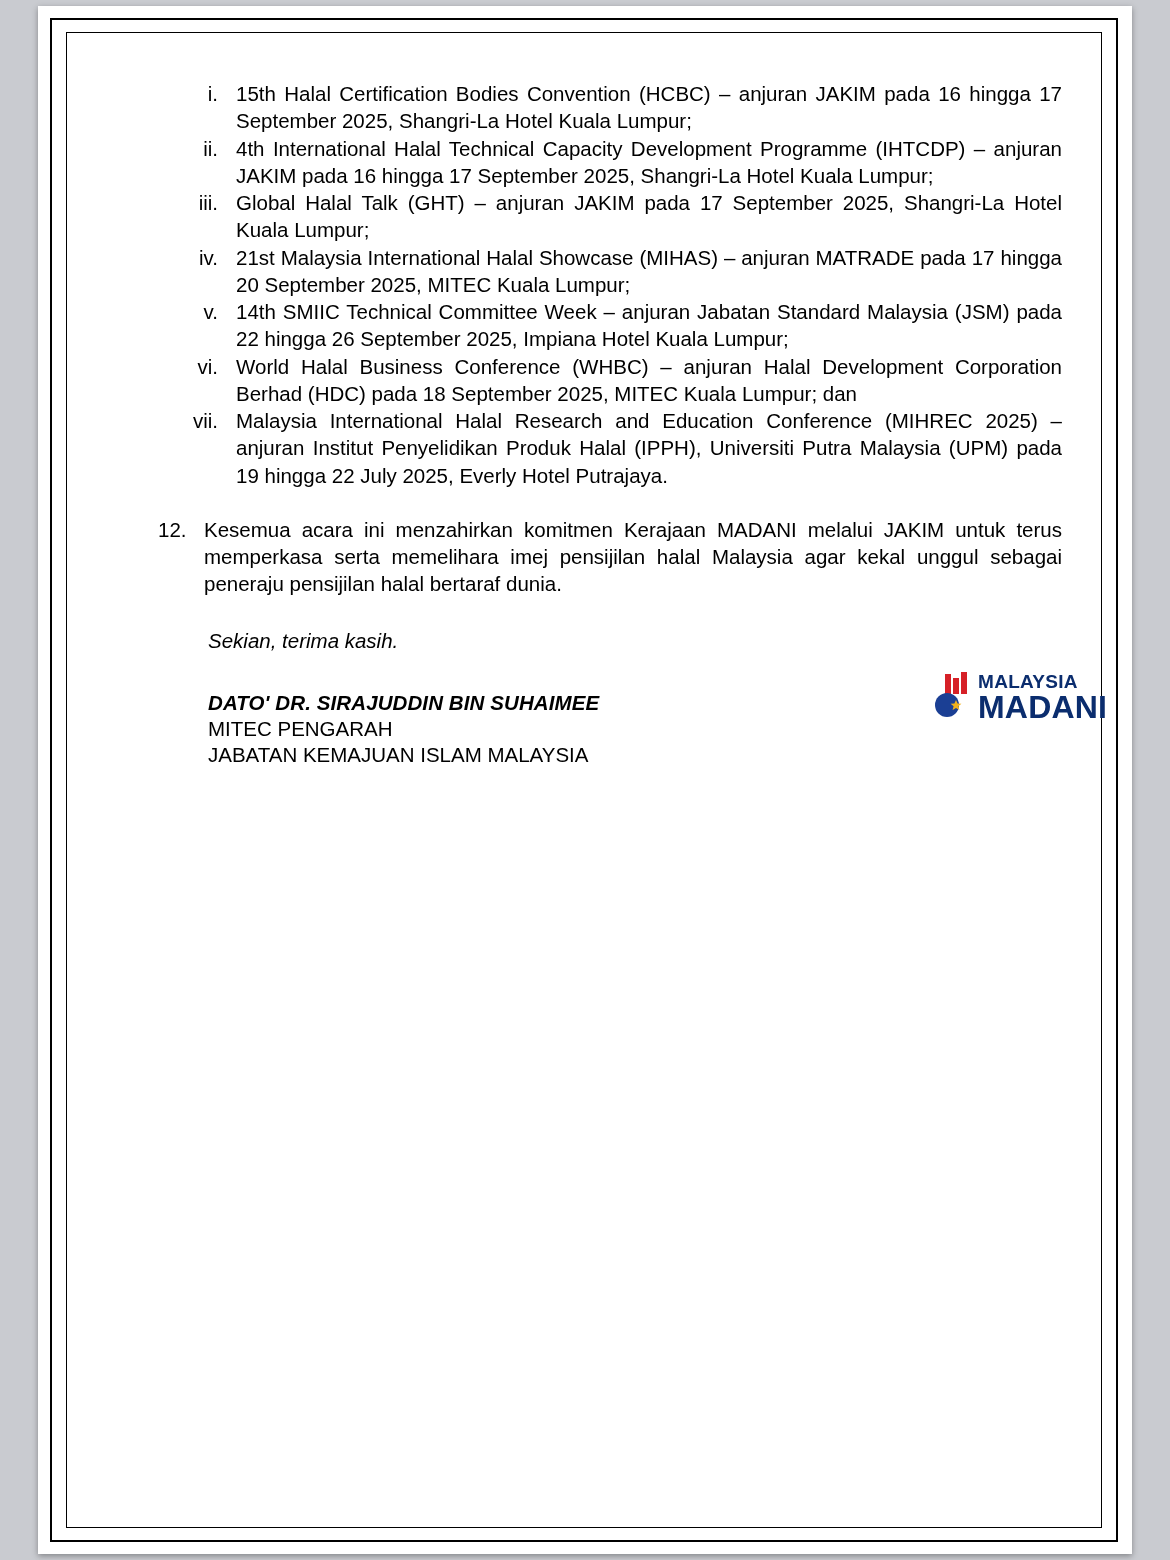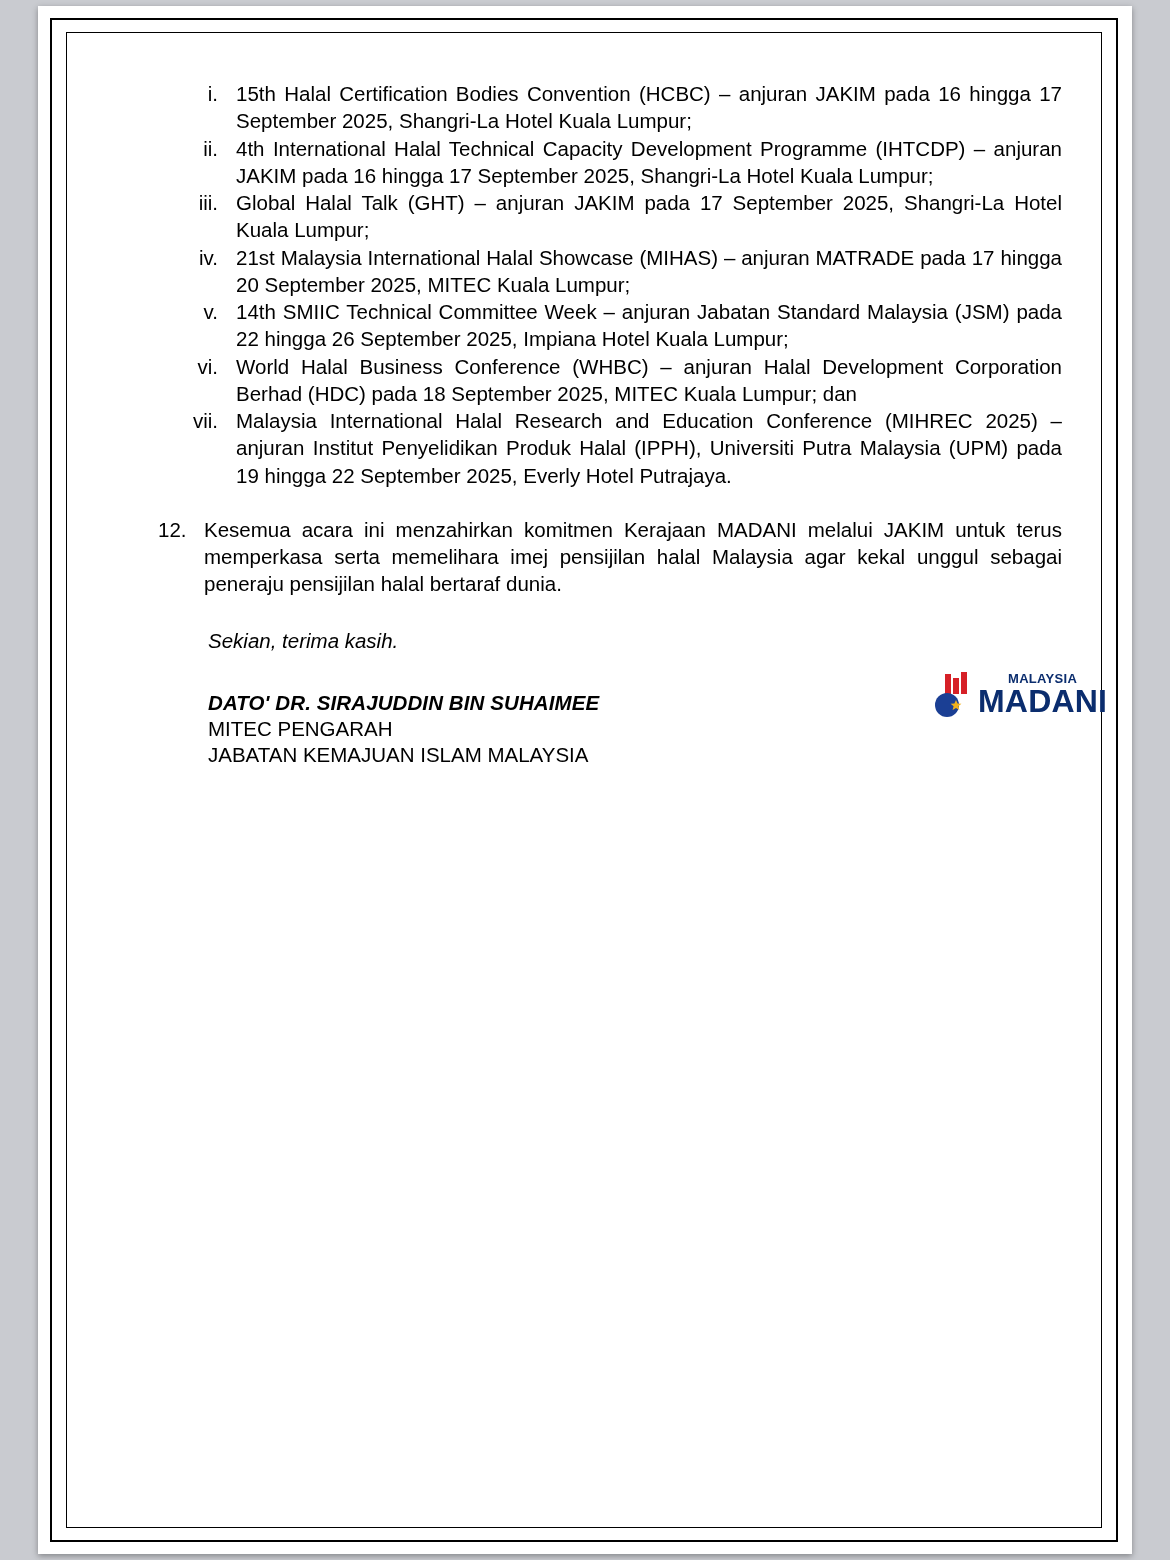--- a/index.html
+++ b/index.html
@@ -124,21 +124,21 @@
     height: 46px;
   }
   .logo .logo-text {
     position: absolute;
     left: 46px;
     top: 2px;
     font-weight: bold;
     color: #0b2d6e;
     line-height: 1.02;
   }
-  .logo .logo-text .l1 { font-size: 13px; letter-spacing: 0.3px; display:block;text-align:center; }
+  .logo .logo-text .l1 { font-size: 19px; letter-spacing: 0.3px; display:block; }
   .logo .logo-text .l2 { font-size: 32px; letter-spacing: 0.2px; display:block;text-align:center; }
 </style>
 </head>
 <body>
 
 <div class="page-shadow"></div>
 
 <div class="page-border-outer">
   <div class="page-border-inner"></div>
 
@@ -164,21 +164,21 @@
       <li>
         <span class="marker">v.</span>
         <span class="item-text">14th SMIIC Technical Committee Week – anjuran Jabatan Standard Malaysia (JSM) pada 22 hingga 26 September 2025, Impiana Hotel Kuala Lumpur;</span>
       </li>
       <li>
         <span class="marker">vi.</span>
         <span class="item-text">World Halal Business Conference (WHBC) – anjuran Halal Development Corporation Berhad (HDC) pada 18 September 2025, MITEC Kuala Lumpur; dan</span>
       </li>
       <li>
         <span class="marker">vii.</span>
-        <span class="item-text">Malaysia International Halal Research and Education Conference (MIHREC 2025) – anjuran Institut Penyelidikan Produk Halal (IPPH), Universiti Putra Malaysia (UPM) pada 19 hingga 22 September 2025, Everly Hotel Putrajaya.</span>
+        <span class="item-text">Malaysia International Halal Research and Education Conference (MIHREC 2025) – anjuran Institut Penyelidikan Produk Halal (IPPH), Universiti Putra Malaysia (UPM) pada 19 hingga 22 July 2025, Everly Hotel Putrajaya.</span>
       </li>
     </ul>
 
     <div class="num-para">
       <span class="num">12.</span>
       <span class="para-text">Kesemua acara ini menzahirkan komitmen Kerajaan MADANI melalui JAKIM untuk terus memperkasa serta memelihara imej pensijilan halal Malaysia agar kekal unggul sebagai peneraju pensijilan halal bertaraf dunia.</span>
     </div>
 
     <div class="closing">Sekian, terima kasih.</div>
 

